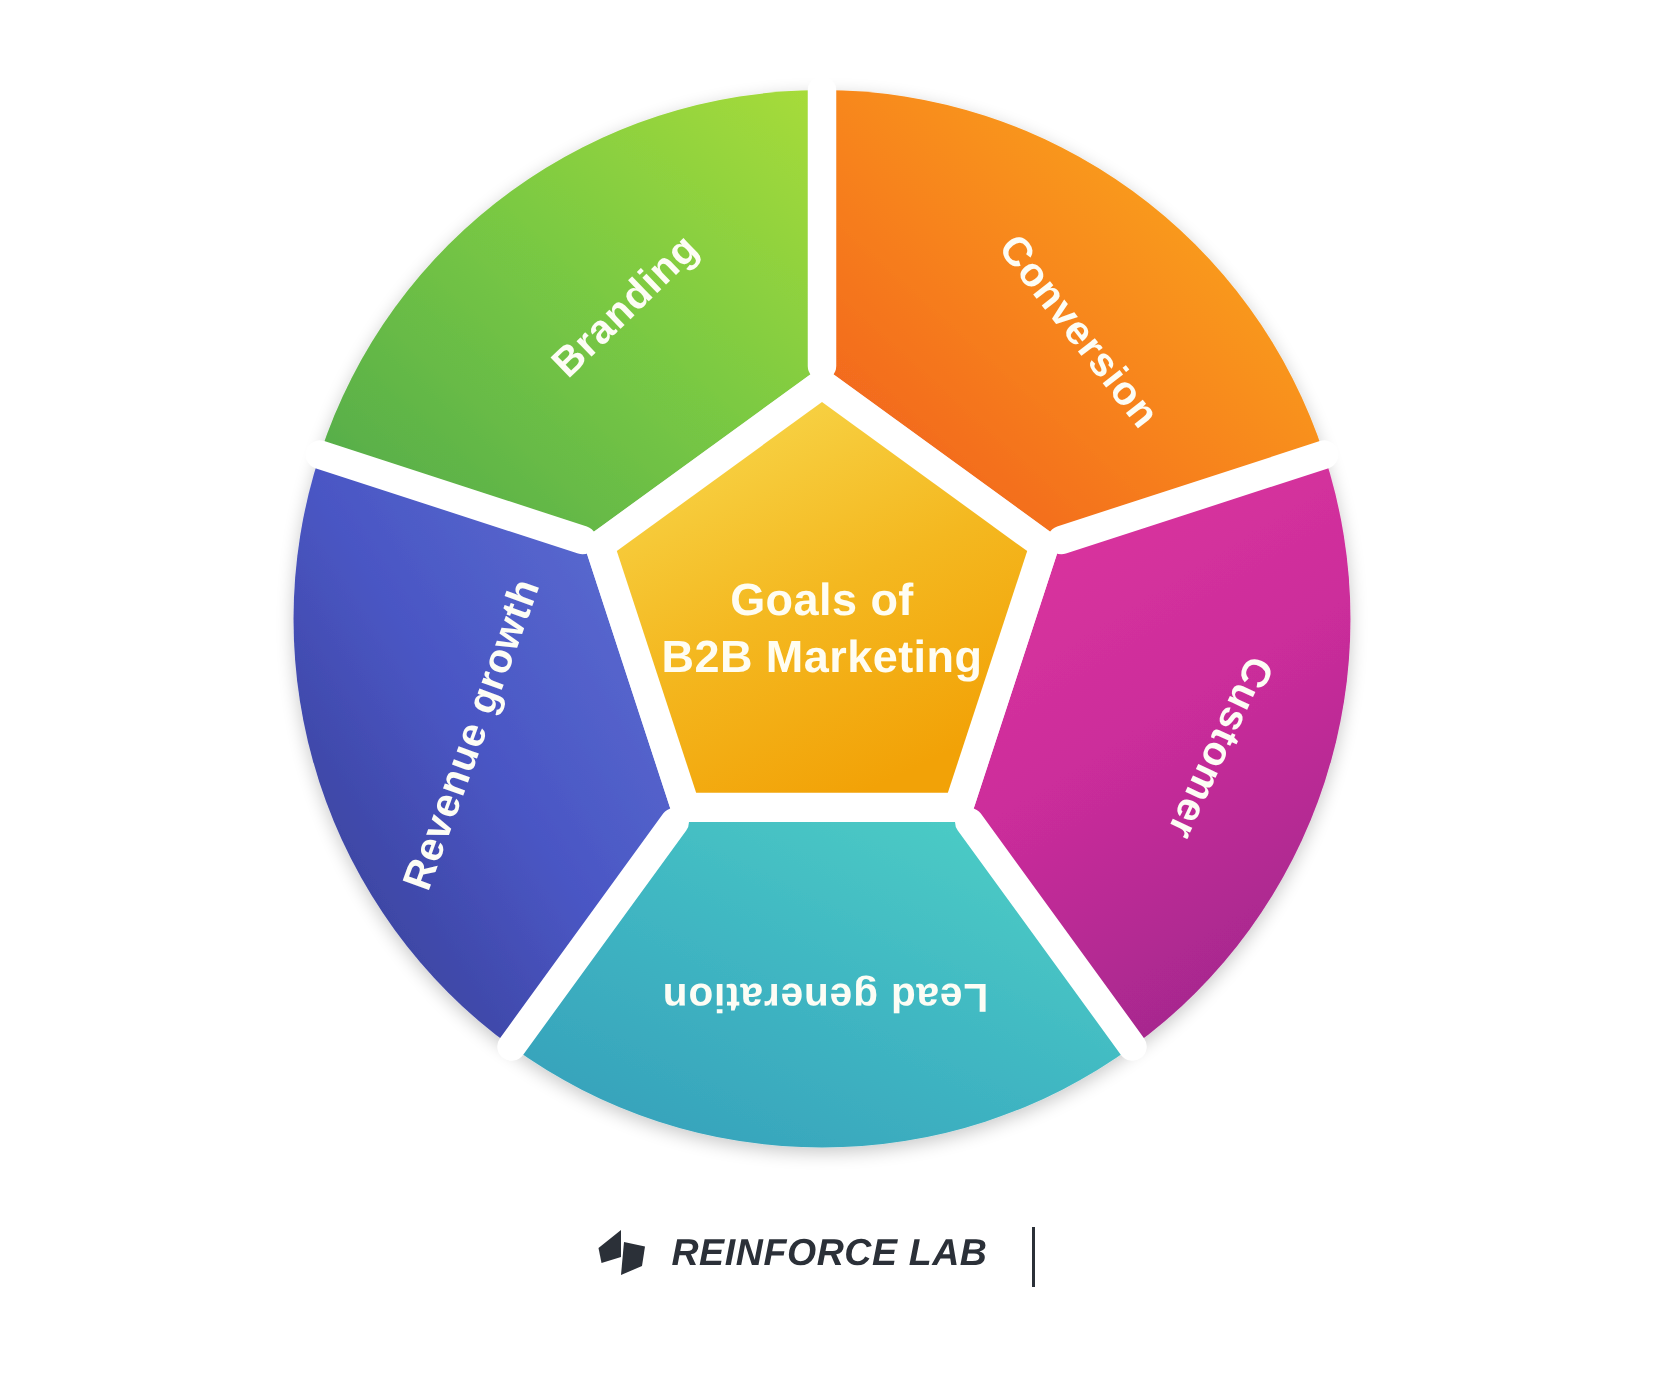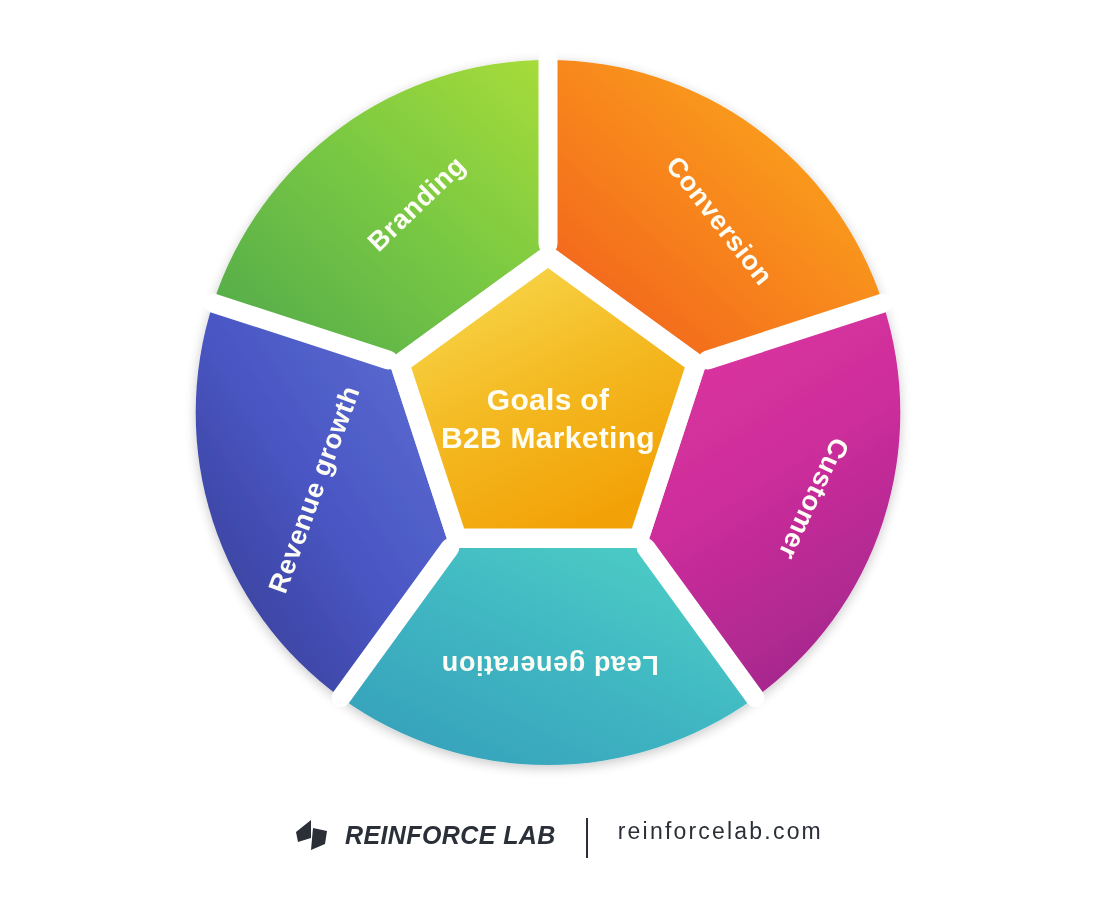--- a/index.html
+++ b/index.html
@@ -194,16 +194,15 @@
 
   <div id="footer">
     <div id="brand-lockup">
       <svg id="logo-mark" width="40" height="34" viewBox="0 0 40 34">
         <polygon fill="#2b3038" points="2,14 17,2 17,20 4,24"></polygon>
         <polygon fill="#2b3038" points="19,10 33,13 31,26 17,32"></polygon>
       </svg>
       <span id="brand-name">REINFORCE LAB</span>
     </div>
     <div id="footer-divider"></div>
-    <span id="site-url">reinforcelab.com</span>
   </div>
 
 </div>
 
 </body></html>

